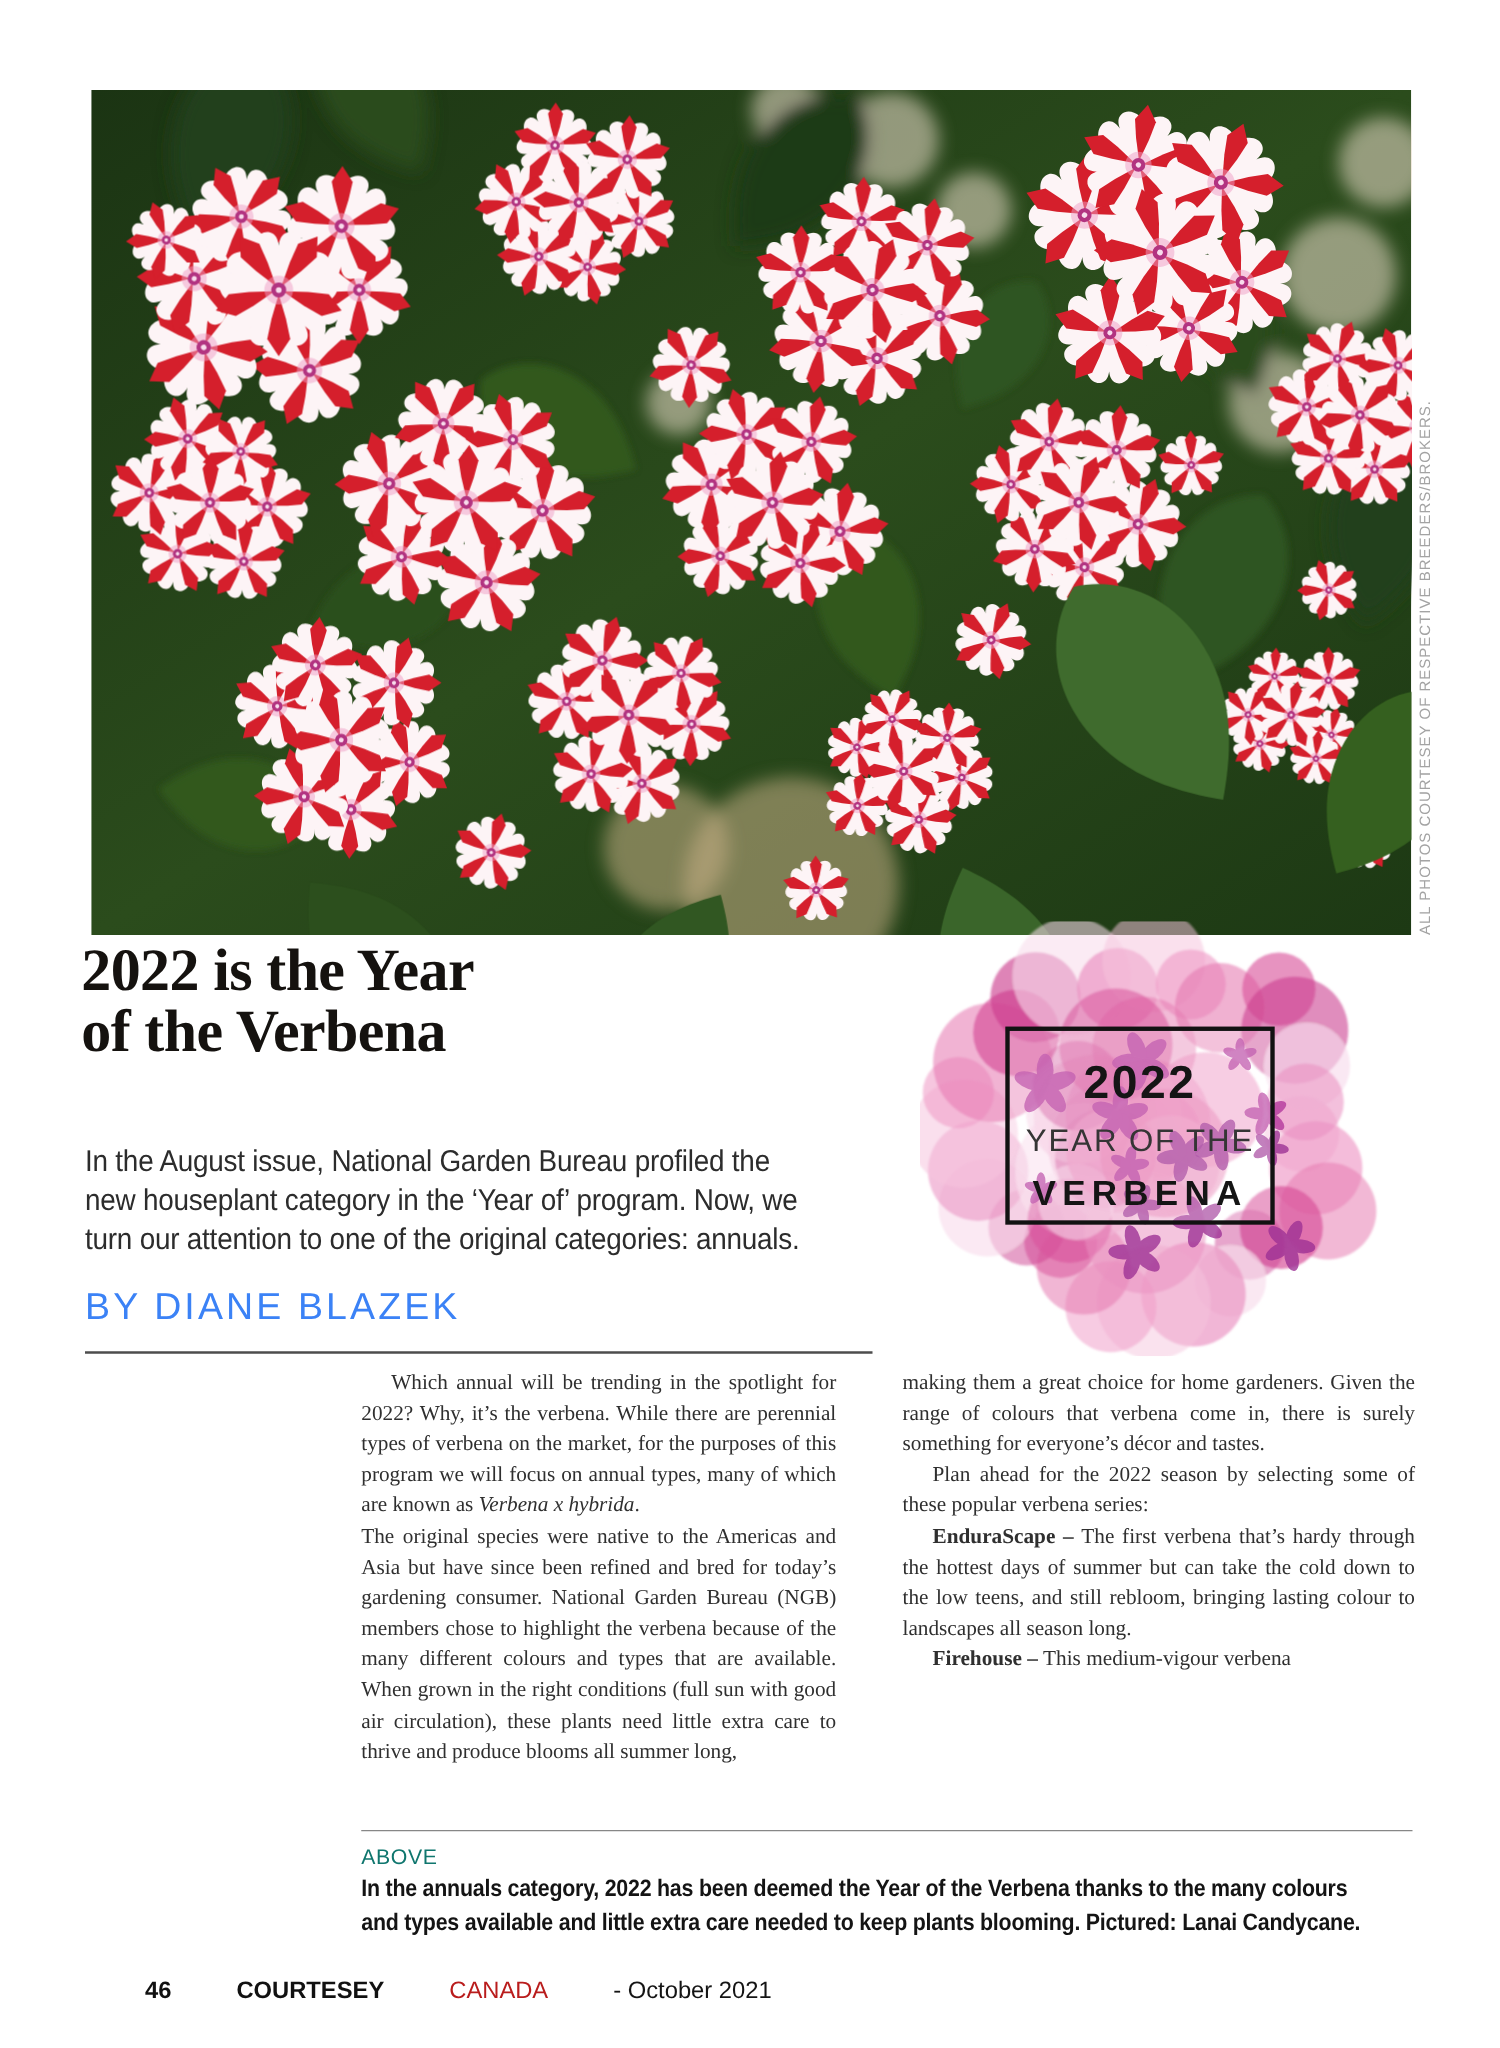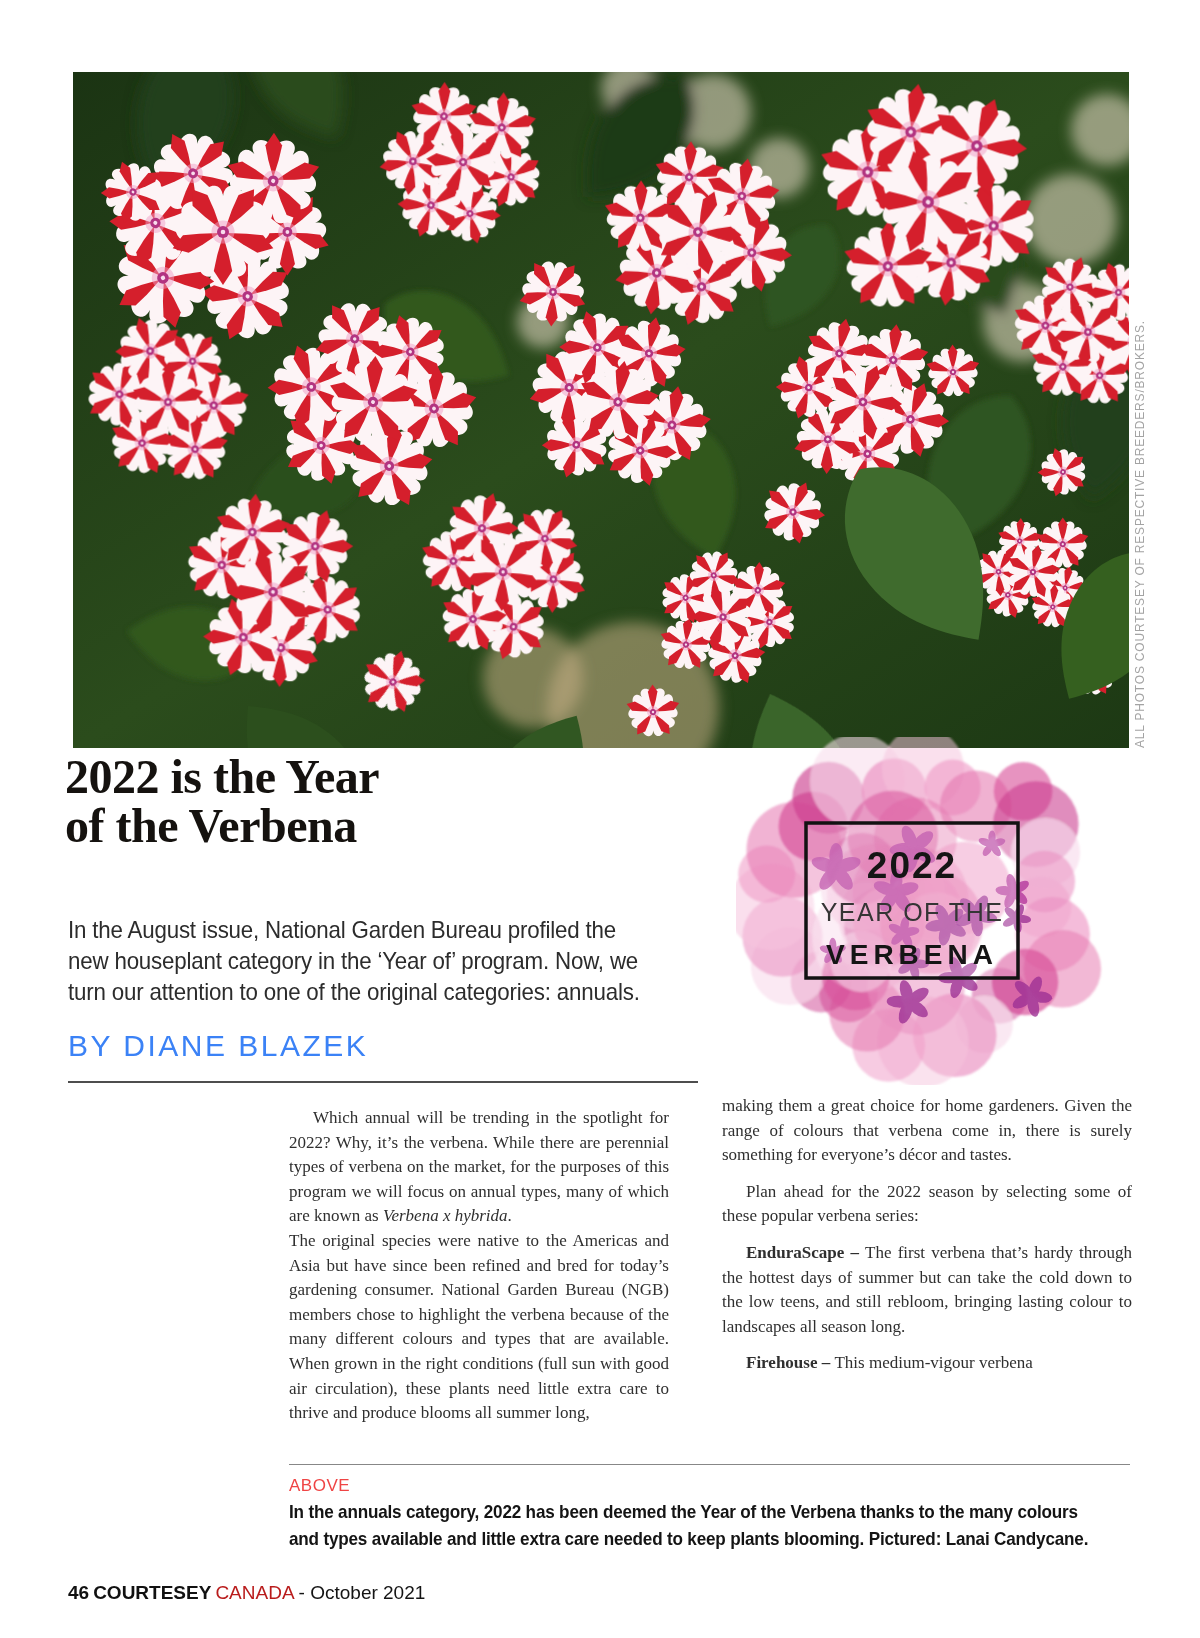--- a/index.html
+++ b/index.html
@@ -23,29 +23,29 @@
   .badge{position:absolute;left:736px;top:737px;width:374px;height:348px;}
   .badge svg{display:block;width:100%;height:100%;}
   .bt1{font-family:"Liberation Sans",sans-serif;font-weight:700;font-size:37px;letter-spacing:2px;fill:#151515;}
   .bt2{font-family:"Liberation Sans",sans-serif;font-weight:400;font-size:25px;letter-spacing:1.5px;fill:#353535;}
   .bt3{font-family:"Liberation Sans",sans-serif;font-weight:700;font-size:28px;letter-spacing:5px;fill:#151515;}
   .col{position:absolute;top:1094px;font-family:"Liberation Serif","DejaVu Serif",serif;
         font-size:17px;line-height:24.6px;color:#2f2f2f;}
   .col-left{left:289px;width:380px;}
   .col-right{left:722px;width:410px;}
   .bodyp{margin:0;text-align:justify;}
-  .bodyp.indent{text-indent:24px;margin-top:12px;}
+  .bodyp.indent{text-indent:24px;}
   .lead{font-weight:700;}
   .it{font-style:italic;}
-  .caption-label{position:absolute;left:289px;top:1476px;font-size:17px;letter-spacing:.5px;color:#ef4444;}
+  .caption-label{position:absolute;left:289px;top:1476px;font-size:17px;letter-spacing:.5px;color:#0f766e;}
   .caption-text{position:absolute;left:289px;top:1499px;margin:0;width:960px;
         font-size:19px;font-weight:700;line-height:1.4;color:#141414;white-space:pre-line;
         transform:scaleX(.9);transform-origin:left top;letter-spacing:-0.2px;}
   .footer{position:absolute;left:68px;top:1582px;font-size:19px;color:#141414;}
-  .footer span{margin-right:4px;}
+  .footer span{margin-right:4px;margin-left:48px;}
   .f-bold{font-weight:700;color:#111;}
   .f-gray{color:#b91c1c;}
 </style>
 </head>
 <body>
 
 <div class="page">
 
   <figure class="hero">
     <svg id="photo-art" viewBox="0 0 1056 676" preserveAspectRatio="none">

